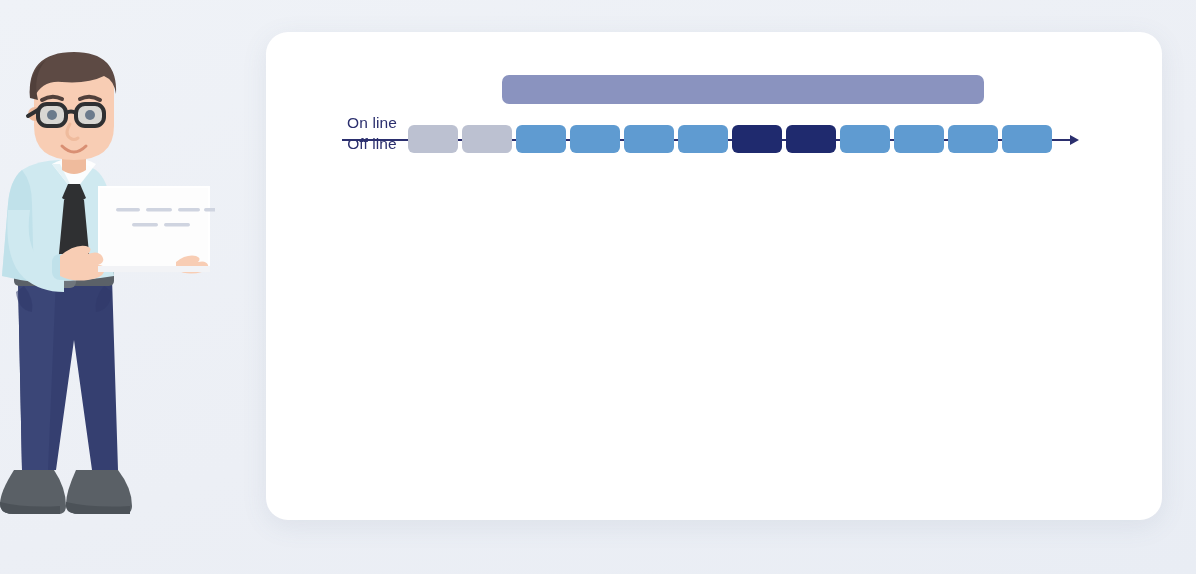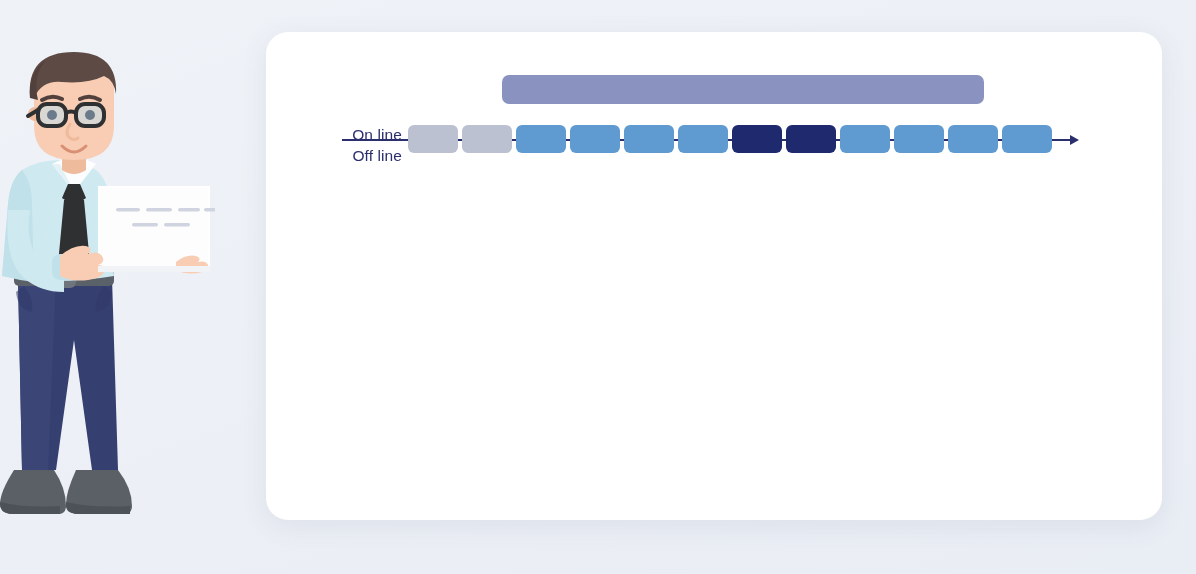--- a/index.html
+++ b/index.html
@@ -37,22 +37,21 @@
     background:#8a93bf;
     border-radius:7px;
   }
 
   
   #timeline { position:absolute; left:336px; top:112px; width:750px; height:60px; }
 
   .axis-labels {
     position:absolute; left:6px; top:0px;
     width:60px;
-    text-align:right;
-    margin-top:12px;
+    text-align:center;
   }
   .axis-label {
     font-size:15.5px;
     color:#2b2f6e;
     line-height:21px;
     letter-spacing:0.1px;
     white-space:nowrap;
   }
   #axis-line {
     position:absolute;

